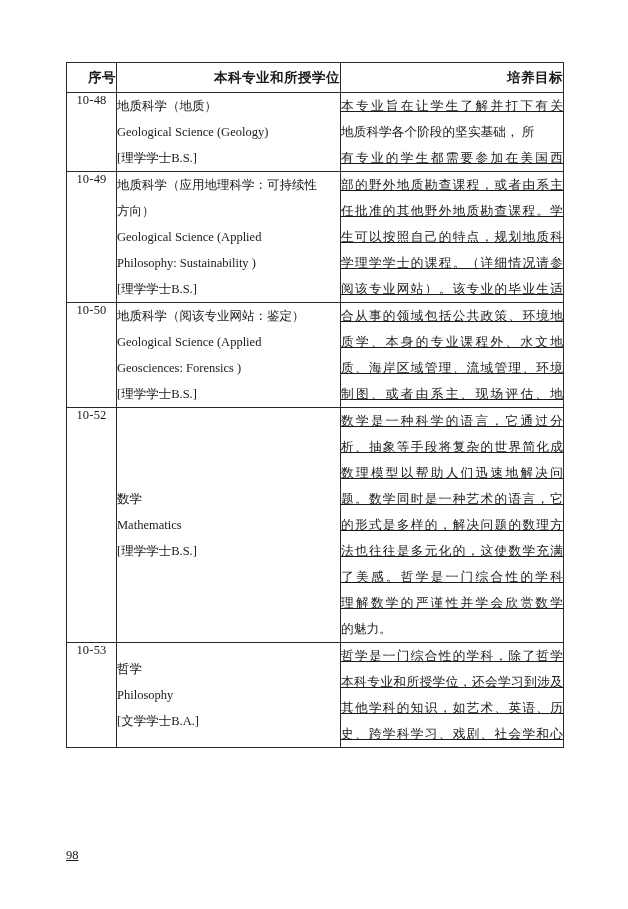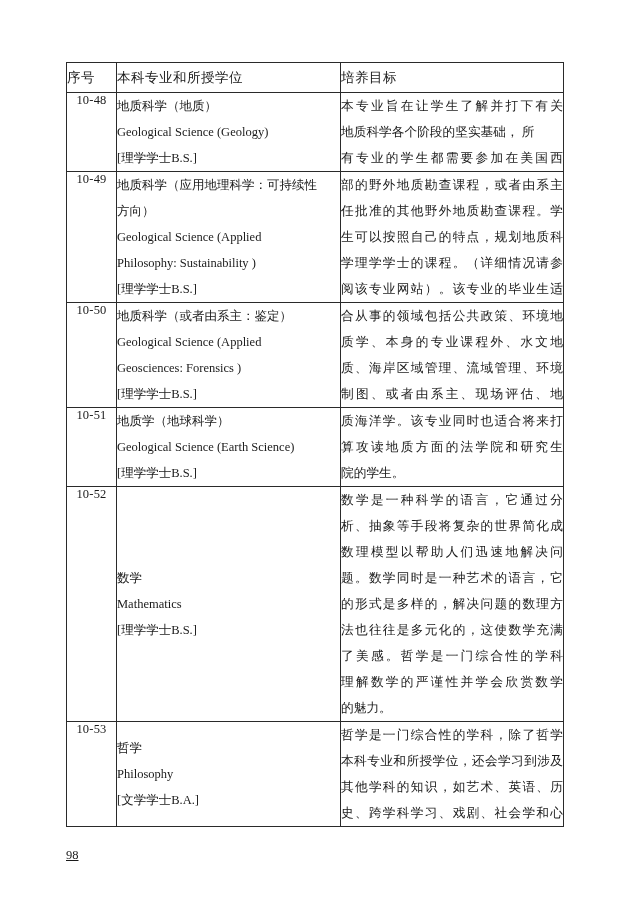--- a/index.html
+++ b/index.html
@@ -42,23 +42,23 @@
     background: #ffffff;
   }
 
   col.c-no    { width: 50px; }
   col.c-major { width: 224px; }
   col.c-goal  { width: 223px; }
 
   
   .hdr th {
     height: 29px;
-    text-align: left;
+    text-align: right;
     vertical-align: middle;
-    font-weight: normal;
+    font-weight: bold;
     font-size: 13.5px;
     letter-spacing: 0.5px;
     font-family: "Liberation Serif", "DejaVu Serif", serif;
   }
 
   
   .cell-no {
     text-align: center;
     vertical-align: middle;
     font-size: 12.5px;
@@ -89,20 +89,21 @@
     line-height: 26px;
     text-align: justify;
     text-justify: inter-ideograph;
   }
   .cell-goal p {
     margin: 0;
   }
   .cell-goal .just {
     text-align: justify;
     text-align-last: justify;
+    text-decoration: underline;
   }
   .cell-goal .last {
     text-align: justify;
     text-align-last: left;
   }
 
   
   .page-number {
     position: absolute;
     left: 66px;
@@ -159,46 +160,33 @@
           <p class="just">任批准的其他野外地质勘查课程。学</p>
           <p class="just">生可以按照自己的特点，规划地质科</p>
           <p class="just">学理学学士的课程。（详细情况请参</p>
           <p class="just">阅该专业网站）。该专业的毕业生适</p>
         </td>
       </tr>
 
       <tr>
         <td class="cell-no">10-50</td>
         <td class="cell-major">
-          <span class="ln">地质科学（或者由系主：鉴定）</span>
+          <span class="ln">地质科学（阅该专业网站：鉴定）</span>
           <span class="ln">Geological Science (Applied</span>
           <span class="ln">Geosciences: Forensics )</span>
           <span class="ln">[理学学士B.S.]</span>
         </td>
         <td class="cell-goal">
           <p class="just">合从事的领域包括公共政策、环境地</p>
           <p class="just">质学、本身的专业课程外、水文地</p>
           <p class="just">质、海岸区域管理、流域管理、环境</p>
           <p class="just">制图、或者由系主、现场评估、地</p>
         </td>
       </tr>
 
-      <tr>
-        <td class="cell-no">10-51</td>
-        <td class="cell-major vmid">
-          <span class="ln">地质学（地球科学）</span>
-          <span class="ln">Geological Science (Earth Science)</span>
-          <span class="ln">[理学学士B.S.]</span>
-        </td>
-        <td class="cell-goal">
-          <p class="just">质海洋学。该专业同时也适合将来打</p>
-          <p class="just">算攻读地质方面的法学院和研究生</p>
-          <p class="last">院的学生。</p>
-        </td>
-      </tr>
 
       <tr>
         <td class="cell-no">10-52</td>
         <td class="cell-major vmid">
           <span class="ln">数学</span>
           <span class="ln">Mathematics</span>
           <span class="ln">[理学学士B.S.]</span>
         </td>
         <td class="cell-goal">
           <p class="just">数学是一种科学的语言，它通过分</p>

